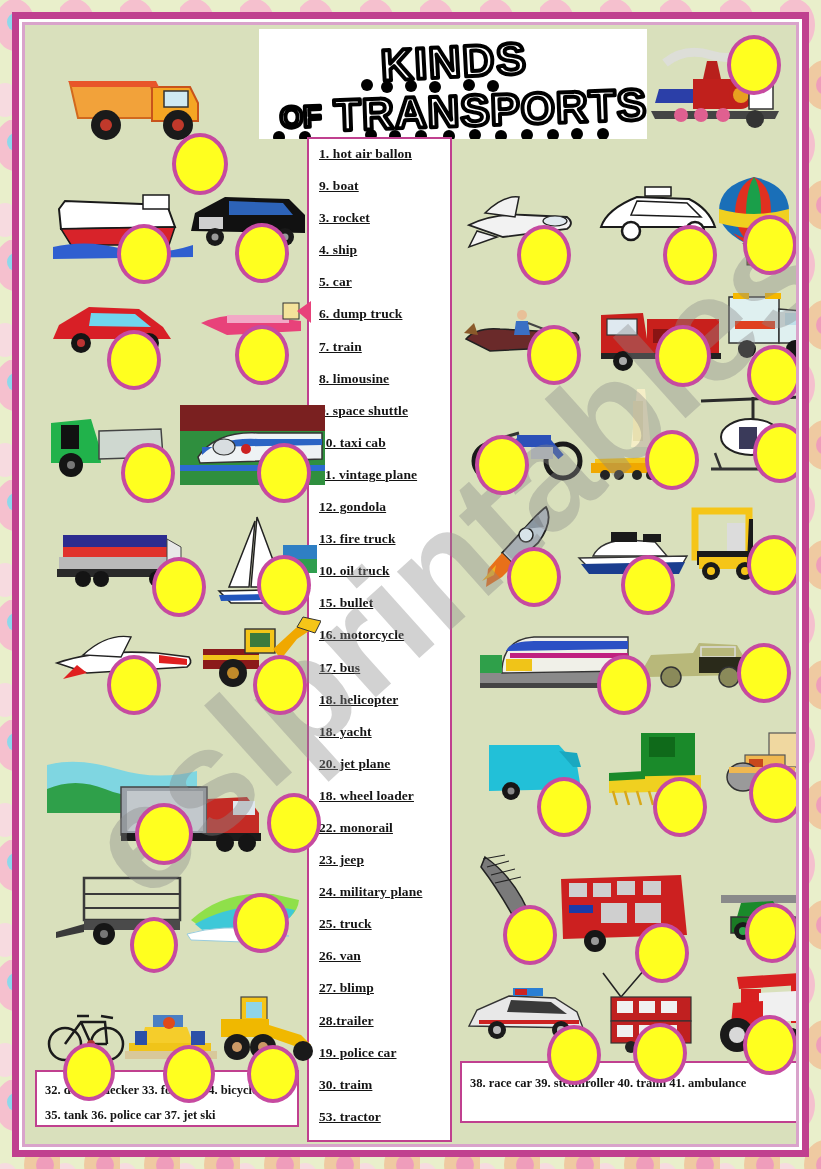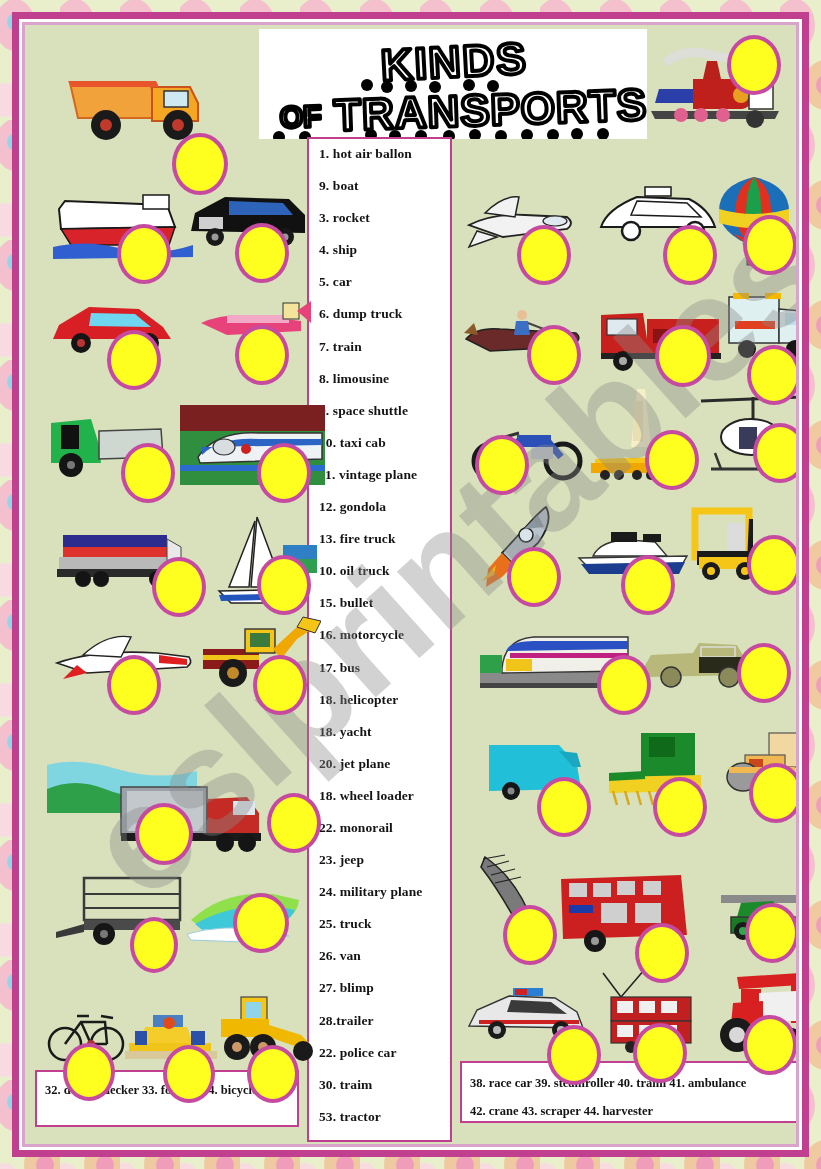--- a/index.html
+++ b/index.html
@@ -43,20 +43,21 @@
   
   .list-box{
     position:absolute;left:282px;top:112px;width:145px;height:1005px;
     background:#ffffff;border:2px solid #c0408f;box-sizing:border-box;
     padding:8px 0 0 10px;
   }
   .list-item{
     font-size:13.5px;font-weight:bold;color:#141414;
     line-height:14px;margin-bottom:18.1px;white-space:nowrap;
     letter-spacing:.1px;
+    text-decoration:underline;
   }
 
   
   .bot-box{
     position:absolute;background:#ffffff;border:2px solid #c0408f;
     box-sizing:border-box;padding:6px 8px;
   }
   .bot-left{left:10px;top:1045px;width:264px;height:57px;}
   .bot-right{left:435px;top:1036px;width:352px;height:62px;}
   .bot-line{font-size:12.5px;font-weight:bold;color:#141414;line-height:25px;white-space:nowrap;}
@@ -696,32 +697,32 @@
       <div class="list-item">18. yacht</div>
       <div class="list-item">20. jet plane</div>
       <div class="list-item">18. wheel loader</div>
       <div class="list-item">22. monorail</div>
       <div class="list-item">23. jeep</div>
       <div class="list-item">24. military plane</div>
       <div class="list-item">25. truck</div>
       <div class="list-item">26. van</div>
       <div class="list-item">27. blimp</div>
       <div class="list-item">28.trailer</div>
-      <div class="list-item">22. police car</div>
+      <div class="list-item">19. police car</div>
       <div class="list-item">30. traim</div>
       <div class="list-item">53. tractor</div>
     </div>
 
     <div class="bot-box bot-left">
       <div class="bot-line">32. double decker 33. forklift  34. bicycle</div>
+      <div class="bot-line">35. tank  36. police car     37. jet ski</div>
     </div>
 
     <div class="bot-box bot-right">
       <div class="bot-line">38. race car  39. steamroller   40. traim  41. ambulance</div>
-      <div class="bot-line">42. crane        43. scraper      44. harvester</div>
     </div>
 
     <div class="watermark">
       <svg viewBox="0 0 771 1119">
         <text x="120" y="880" font-family="'Liberation Sans',sans-serif" font-size="150" font-weight="bold" fill="#8a8a8a" opacity="0.38" transform="rotate(-42 120 880)">eslprintables.com</text>
       </svg>
     </div>
 
   </div>
 </div>

